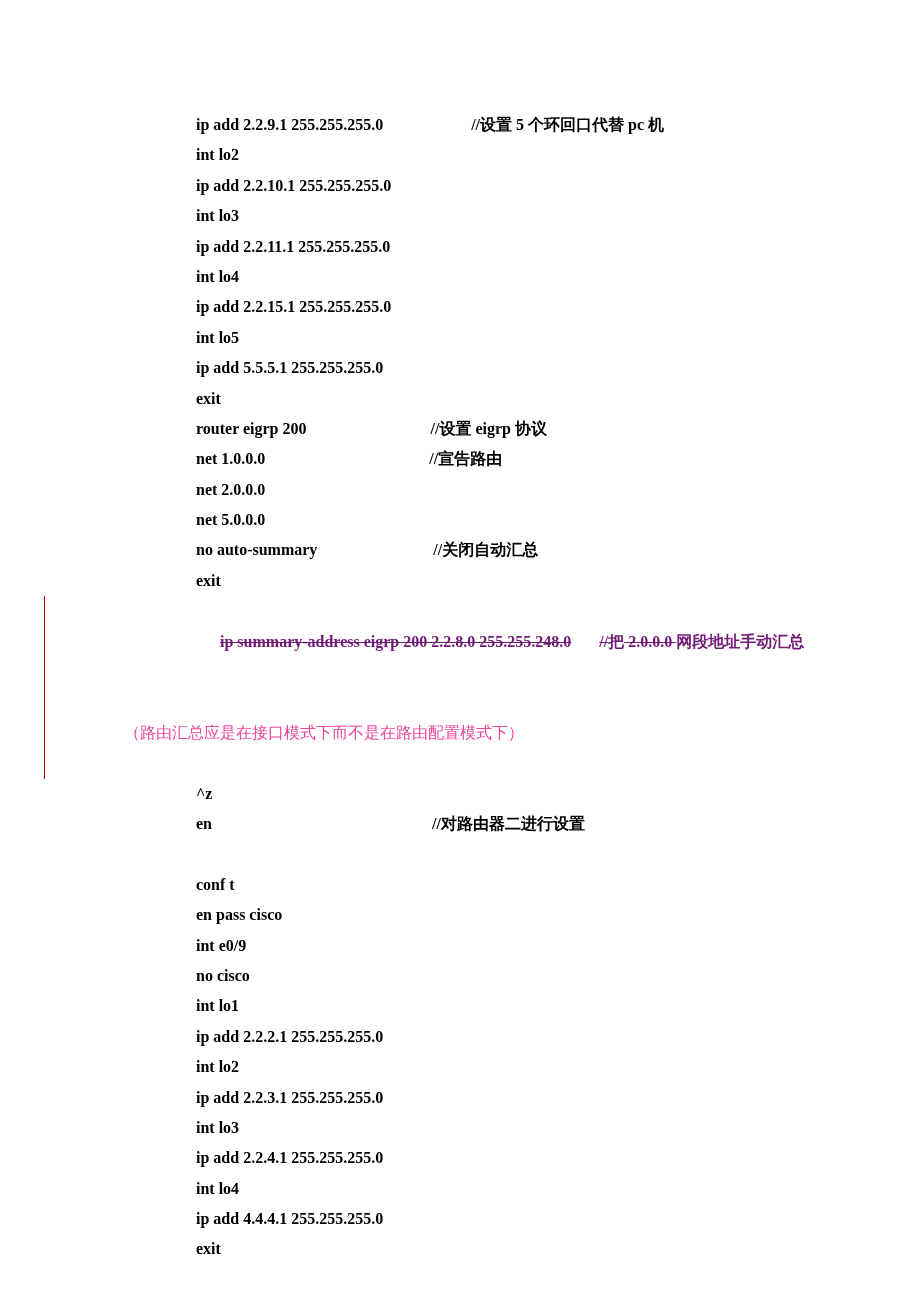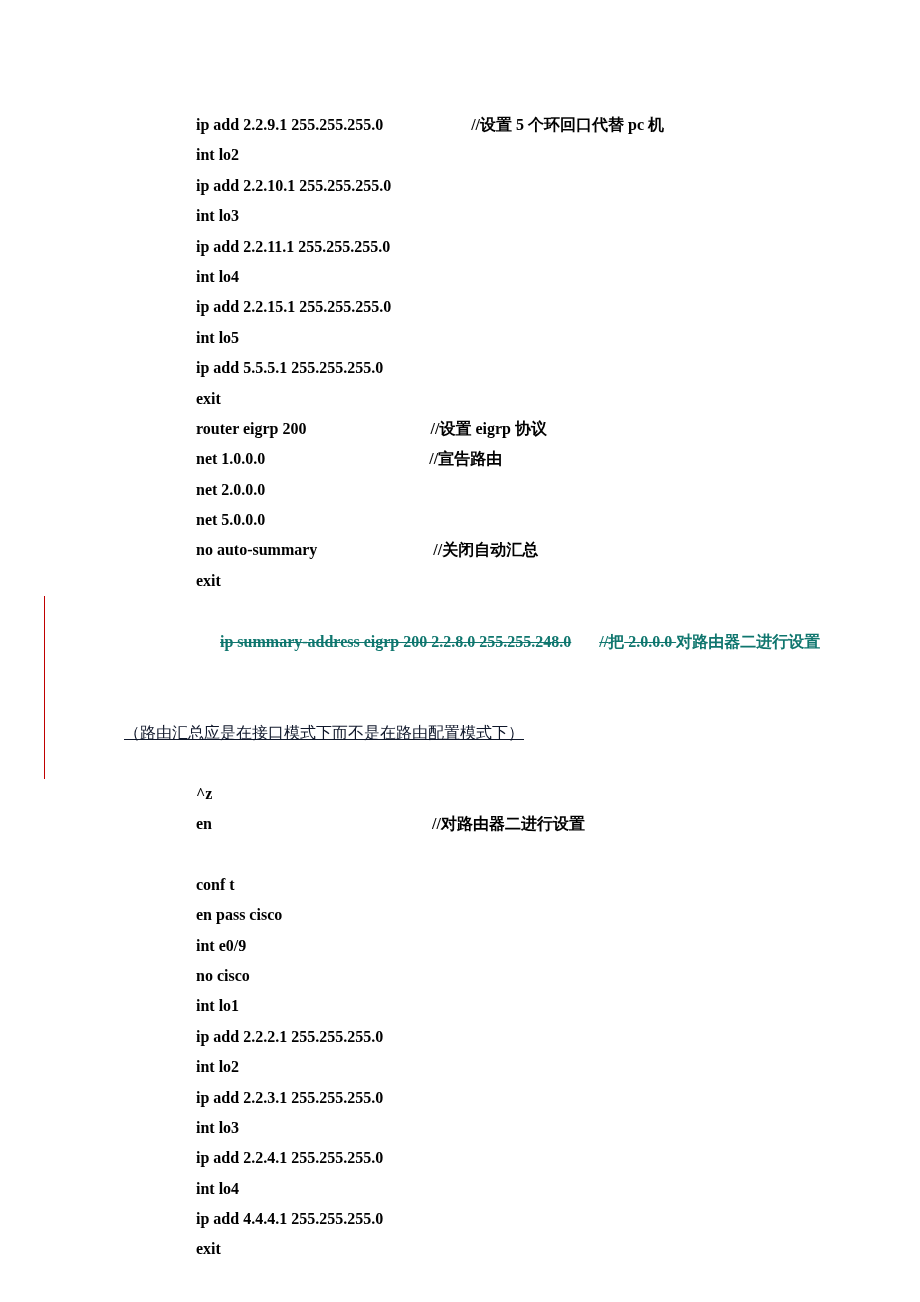--- a/index.html
+++ b/index.html
@@ -20,25 +20,24 @@
     white-space: pre;
   }
   .indent {
     padding-left: 96px;
     font-weight: bold;
   }
   .strike {
     text-decoration: line-through;
   }
   .red {
-    color: #0f766e;
+    color: #701a75;
   }
   .red-underline {
-    color: #0f172a;
-    text-decoration: underline;
+    color: #ec4899;
   }
   .revision-bar {
     position: relative;
   }
   .revision-bar::before {
     content: "";
     position: absolute;
     left: -56px;
     top: 0;
     bottom: 0;
@@ -68,21 +67,21 @@
       <div class="line indent">router eigrp 200                               //设置 eigrp 协议</div>
       <div class="line indent">net 1.0.0.0                                         //宣告路由</div>
       <div class="line indent">net 2.0.0.0</div>
       <div class="line indent">net 5.0.0.0</div>
       <div class="line indent">no auto-summary                             //关闭自动汇总</div>
       <div class="line indent">exit</div>
     </div>
 
   <div class="revision-bar">
     <div class="line indent">
-      <span class="red strike">ip summary-address eigrp 200 2.2.8.0 255.255.248.0</span><span class="red">       </span><span class="red strike">//</span><span class="red">把</span><span class="red strike"> 2.0.0.0 </span><span class="red">对路由器二进行设置</span>
+      <span class="red strike">ip summary-address eigrp 200 2.2.8.0 255.255.248.0</span><span class="red">       </span><span class="red strike">//</span><span class="red">把</span><span class="red strike"> 2.0.0.0 </span><span class="red">网段地址手动汇总</span>
     </div>
     <div class="line">
       <span class="red-underline">（路由汇总应是在接口模式下而不是在路由配置模式下）</span>
     </div>
   </div>
 
   <div id="block-bottom">
       <div class="line indent">^z</div>
       <div class="line indent">en                                                       //对路由器二进行设置</div>
       <div class="blank"></div>

